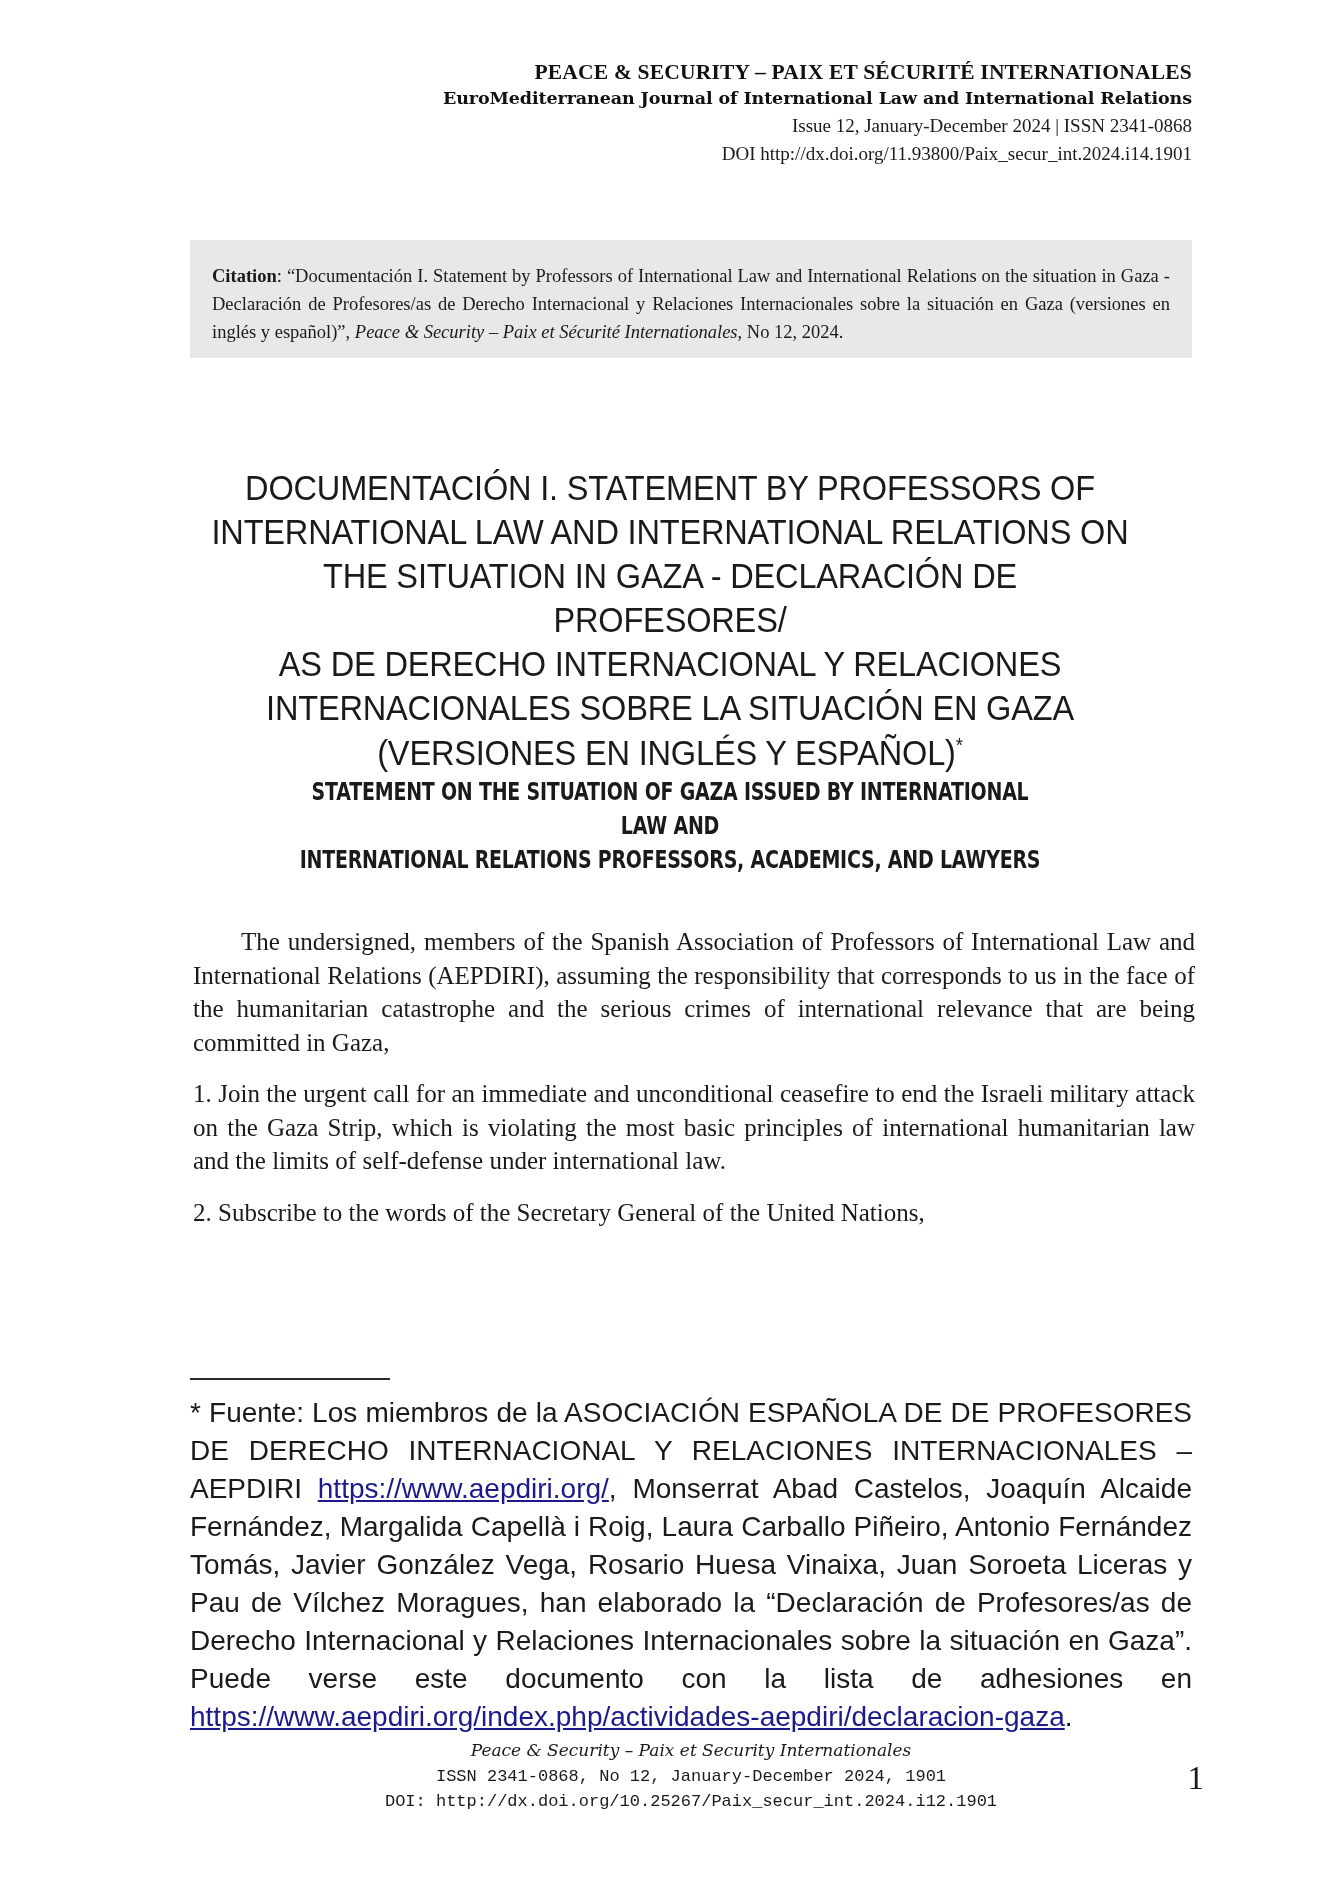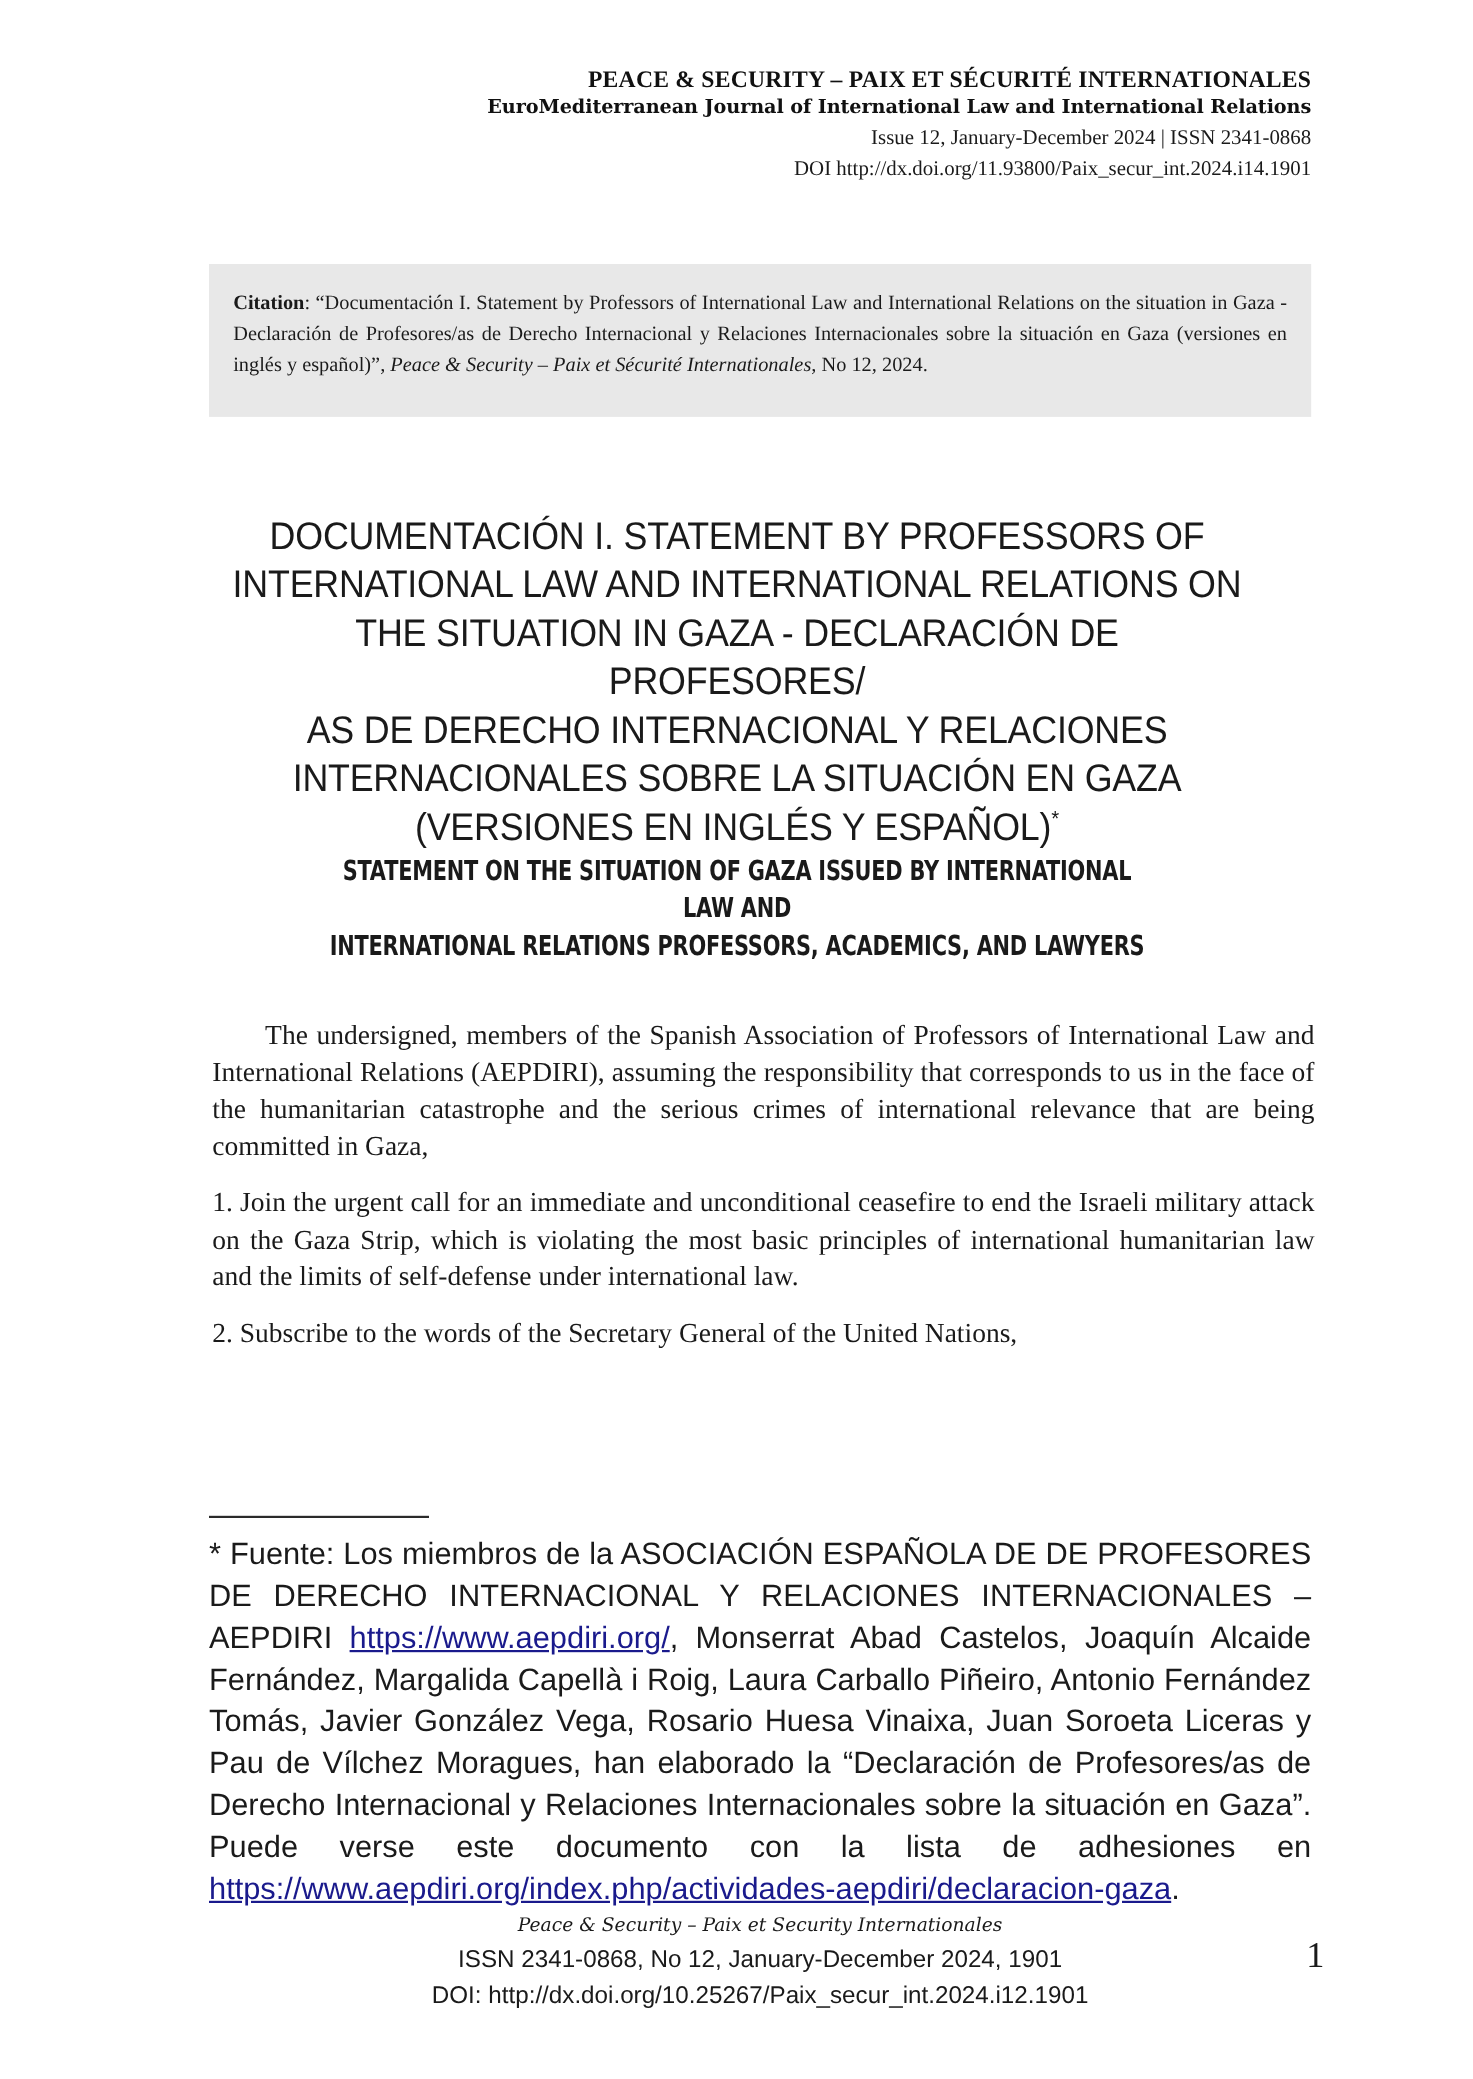--- a/index.html
+++ b/index.html
@@ -54,21 +54,21 @@
   }
 
   
   .citation-box {
     position: absolute;
     left: 190px;
     top: 240px;
     width: 1002px;
     box-sizing: border-box;
     background: #e8e8e8;
-    padding: 22px 22px 33px 22px;
+    padding: 22px 22px 12px 22px;
   }
   .citation-text {
     font-family: "Liberation Serif", serif;
     font-size: 18.5px;
     line-height: 1.52;
     text-align: justify;
     color: #1a1a1a;
   }
   .citation-text b { font-weight: bold; }
   .citation-text i { font-style: italic; }
@@ -163,22 +163,22 @@
     text-align: center;
   }
   .foot-journal {
     font-family: "DejaVu Serif", serif;
     font-style: italic;
     font-size: 17px;
     line-height: 1.5;
     color: #1a1a1a;
   }
   .foot-issn, .foot-doi {
-    font-family: Liberation Sans, sans-serif;
-    font-size: 22px;
+    font-family: Liberation Mono, monospace;
+    font-size: 17px;
     line-height: 1.5;
     color: #1a1a1a;
   }
   .page-number {
     position: absolute;
     right: 135px;
     top: 1760px;
     font-family: "Liberation Serif", serif;
     font-size: 33px;
     color: #1a1a1a;

